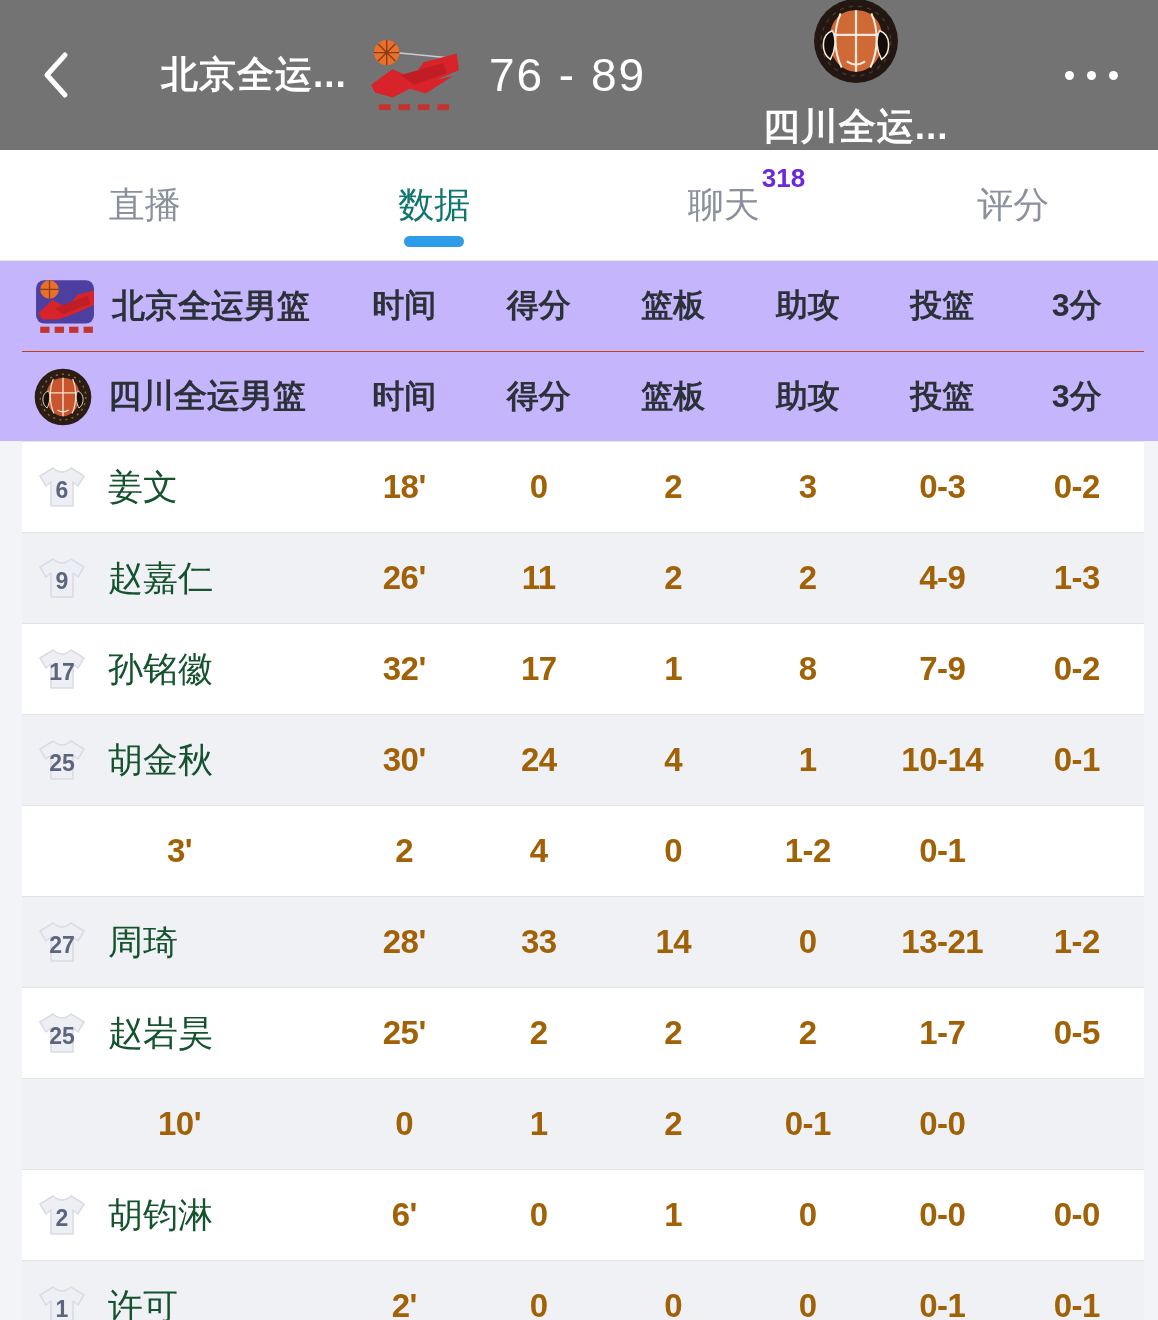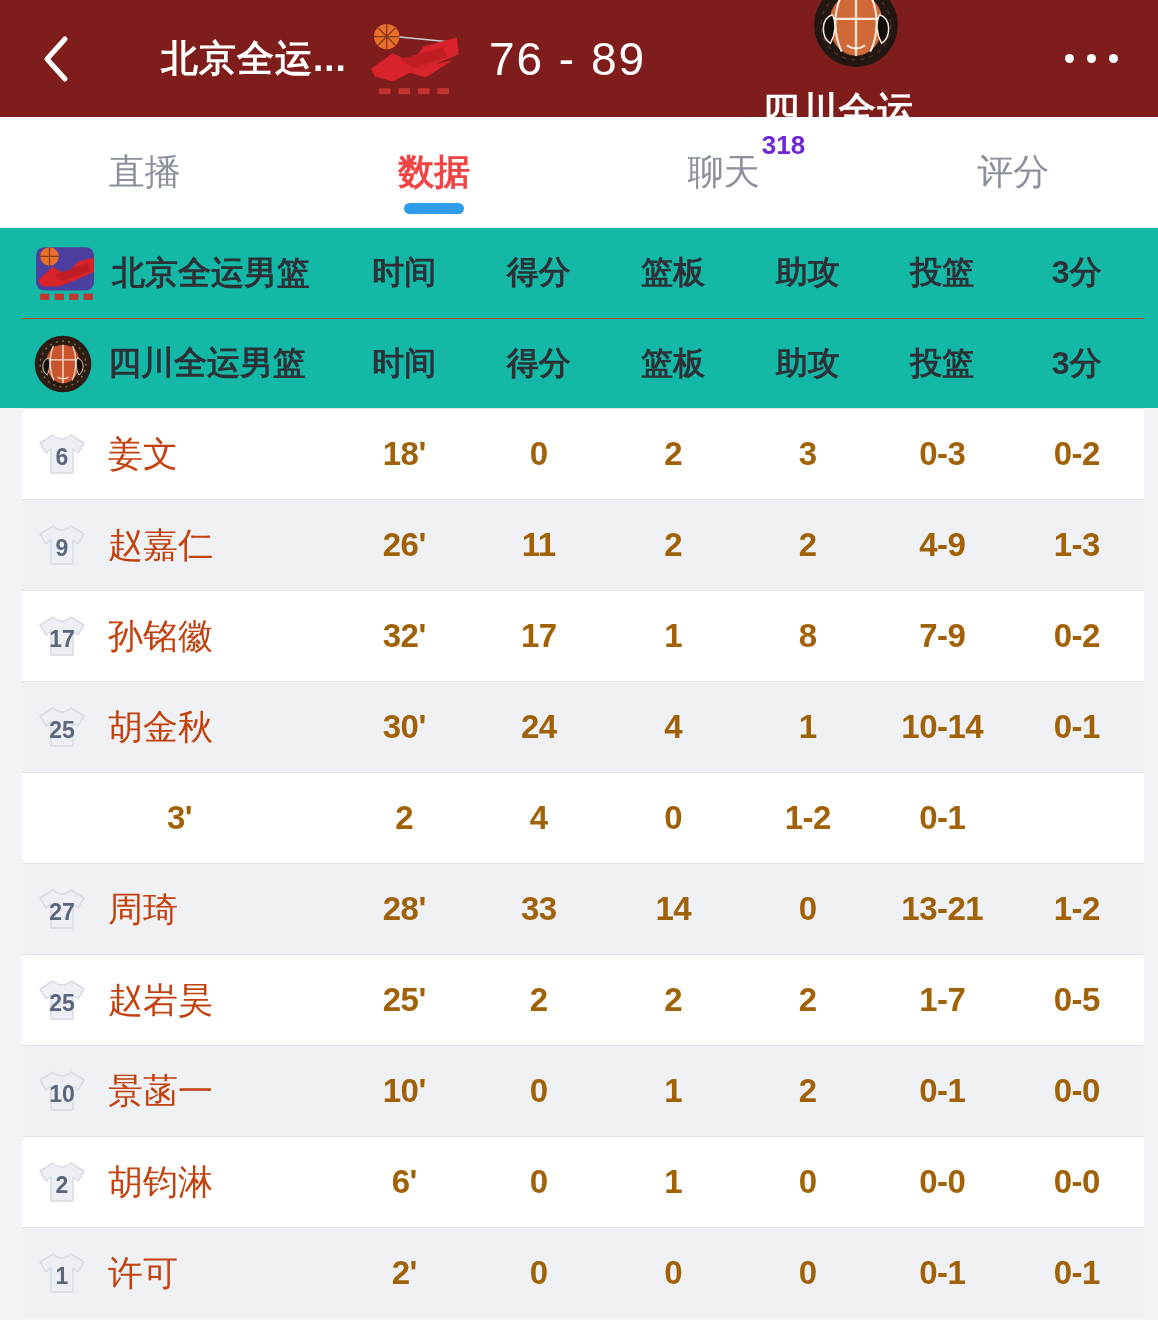--- a/index.html
+++ b/index.html
@@ -6,21 +6,21 @@
   html,body { width:1158px; }
   body {
     height:1320px; overflow:hidden;
     background:#f3f4f8;
     font-family:"Liberation Sans","DejaVu Sans",sans-serif;
     -webkit-font-smoothing:antialiased;
   }
 
   
   .topbar {
-    height:117px; background:#7f1d1d; color:#fff;
+    height:150px; background:#737373; color:#fff;
     display:flex; align-items:center; padding:0 40px;
   }
   .back-btn { width:56px; display:flex; align-items:center; }
   .topbar-center {
     flex:1; display:grid; grid-template-columns:1fr auto 1fr; align-items:center;
   }
   .team-group { display:flex; align-items:center; gap:18px; }
   .team-group.home { justify-content:flex-end; }
   .team-group.away { justify-content:flex-start;flex-direction:column; }
   .team-name { font-size:37px; font-weight:700; letter-spacing:1px; white-space:nowrap; }
@@ -28,32 +28,32 @@
   .more-btn { display:flex; gap:13px; margin-left:26px; }
   .more-btn i { width:9px; height:9px; border-radius:50%; background:#fff; }
 
   
   .tabs { height:110px; background:#ffffff; display:flex; }
   .tab {
     flex:1; position:relative; display:flex; align-items:center; justify-content:center;
     font-size:36px; color:#8b919c; cursor:pointer;
   }
   .tab .lbl { position:relative; }
-  .tab.active .lbl { color:#ef4444; font-weight:700; }
+  .tab.active .lbl { color:#0f766e; font-weight:400; }
   .tab .pill {
     position:absolute; left:50%; bottom:13px; transform:translateX(-50%);
     width:60px; height:11px; border-radius:6px; background:#2f9ce9;
   }
   .tab .badge {
     position:absolute; left:100%; top:-18px; margin-left:2px;
     font-size:26px; font-weight:700; color:#6d28d9; white-space:nowrap;
   }
 
   
-  .theader { background:#14b8a6; border-top:1px solid #e8e9ed; }
+  .theader { background:#c4b5fd; border-top:1px solid #e8e9ed; }
   .hrow {
     height:90px; margin:0 14px 0 22px;
     display:grid; grid-template-columns:315px repeat(6,1fr); align-items:center;
   }
   .hrow + .hrow { border-top:1px solid #c2410c; }
   .tname-cell { display:flex; align-items:center; gap:16px; padding-left:12px; }
   .tname { font-size:33px; font-weight:700; color:#2c3037; white-space:nowrap; }
   .col-h { text-align:center; font-size:32px; font-weight:700; color:#2c3037; }
 
   
@@ -65,21 +65,21 @@
   }
   .prow:nth-child(even) { background:#eff1f5; }
   .pname-cell { display:flex; align-items:center; gap:22px; padding-left:16px; }
   .jersey { position:relative; width:48px; height:44px; flex:0 0 auto; }
   .jersey svg { position:absolute; inset:0; }
   .jersey .num {
     position:absolute; left:0; right:0; top:7px; bottom:0;
     display:flex; align-items:center; justify-content:center;
     font-size:23px; font-weight:700; color:#5b667c;
   }
-  .pname { font-size:35px; color:#c2410c; white-space:nowrap; }
+  .pname { font-size:35px; color:#14532d; white-space:nowrap; }
   .stat { text-align:center; font-size:33px; font-weight:700; color:#a16207; letter-spacing:-0.5px; }
 
   svg { display:block; }
 </style>
 </head>
 <body>
 
 <header class="topbar">
   <div class="back-btn">
     <span>
@@ -315,29 +315,20 @@
     </div>
     <span class="stat">25'</span>
     <span class="stat">2</span>
     <span class="stat">2</span>
     <span class="stat">2</span>
     <span class="stat">1-7</span>
     <span class="stat">0-5</span>
   </div>
 
   <div class="prow">
-    <div class="pname-cell">
-      <span class="jersey">
-        <svg width="48" height="44" viewBox="0 0 48 44">
-          <path d="M15 3 L2 11 L8 21 L13 17 L13 41 L35 41 L35 17 L40 21 L46 11 L33 3 Q24 11 15 3 Z" fill="#edeff4" stroke="#d9dce4" stroke-width="1.5" stroke-linejoin="round"></path>
-        </svg>
-        <span class="num">10</span>
-      </span>
-      <span class="pname">景菡一</span>
-    </div>
     <span class="stat">10'</span>
     <span class="stat">0</span>
     <span class="stat">1</span>
     <span class="stat">2</span>
     <span class="stat">0-1</span>
     <span class="stat">0-0</span>
   </div>
 
   <div class="prow">
     <div class="pname-cell">

